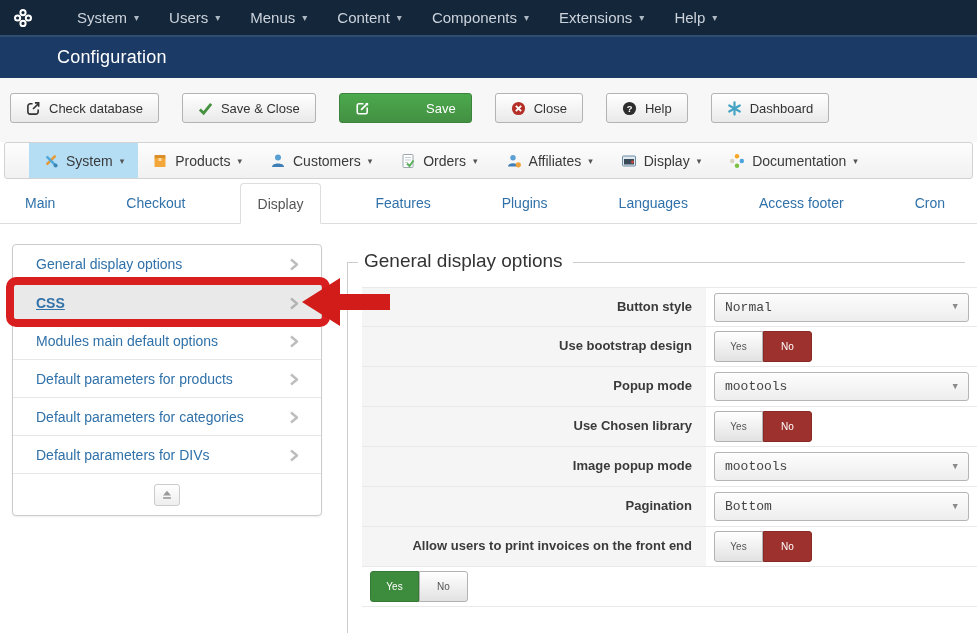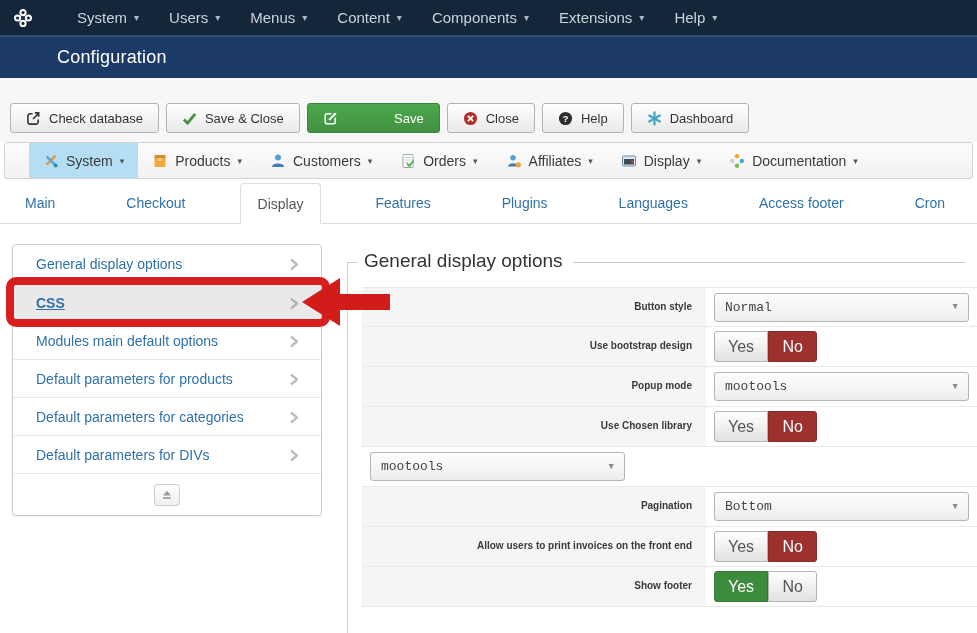--- a/index.html
+++ b/index.html
@@ -12,21 +12,21 @@
   .topbar { height:37px; background:#142639; border-bottom:2px solid #2f4d70;
     display:flex; align-items:center; padding-left:14px; }
   .logo { margin-right:30px; display:flex; align-items:center; }
   .topbar-item { color:#ccd3dc; font-size:15px; padding:0 15px; height:100%;
     display:flex; align-items:center; gap:7px; cursor:default; }
   .topbar-item .caret { font-size:10px; color:#aeb9c5; }
   
   .header { height:41px; background:#1b3a66; display:flex; align-items:center; padding-left:57px; }
   .header-title { color:#ffffff; font-size:18px; font-weight:400; letter-spacing:.2px; }
   
-  .toolbar { height:64px; background:#f7f7f7; padding:25px 0 0 10px; display:flex; align-items:flex-start; }
+  .toolbar { height:64px; background:#f7f7f7; padding:15px 0 0 10px; display:flex; align-items:flex-start;gap:16px; }
   .tbtn { height:30px; display:inline-flex; align-items:center; gap:8px; padding:0 15px;
     background:linear-gradient(#ffffff,#e9e9e9); border:1px solid #b3b3b3; border-radius:3px;
     color:#333; font-size:13px; margin-right:7px; cursor:pointer; }
   .tbtn.primary { width:133px; justify-content:space-between;
     background:linear-gradient(#4ca94c,#439043); border-color:#3c843c; color:#fff; }
   
   .menubar { margin:0 4px; height:37px; background:linear-gradient(#fdfdfd,#f1f1f1);
     border:1px solid #d2d2d2; border-radius:3px; display:flex; align-items:center; padding-left:24px; }
   .mitem { height:35px; display:flex; align-items:center; gap:7px; padding:0 14px;
     font-size:14px; color:#3a3a3a; cursor:pointer; }
@@ -57,30 +57,30 @@
   .red-arrow { position:absolute; left:298px; top:53px; z-index:6; pointer-events:none; }
   
   .fs-vline { position:absolute; left:347px; top:38px; width:1px; height:371px; background:#ccc; }
   .fs-hline { position:absolute; left:347px; top:38px; width:618px; height:1px; background:#ccc; }
   .legend { position:absolute; left:358px; top:26px; background:#fff; padding:0 10px 0 6px;
     font-size:19px; color:#333; z-index:2; white-space:nowrap; }
   .rows { position:absolute; left:362px; top:63px; right:0; }
   .row { display:flex; border-bottom:1px solid #e9e9e9; min-height:40px; }
   .rows .row:first-child { border-top:1px solid #e9e9e9; }
   .cell-label { width:344px; background:#f5f5f5; display:flex; align-items:center;
-    justify-content:flex-end; padding-right:14px; font-size:10px; font-weight:bold;
+    justify-content:flex-end; padding-right:14px; font-size:13px; font-weight:bold;
     color:#3a3a3a; text-align:right; line-height:1.25; }
   .cell-control { flex:1; display:flex; align-items:center; padding-left:8px; }
   .select { width:255px; height:29px; border:1px solid #b5b5b5; border-radius:3px;
     background:linear-gradient(#fdfdfd,#ededed); display:flex; align-items:center;
     justify-content:space-between; padding:0 10px; font-size:13px; color:#444; cursor:pointer;font-family:Liberation Mono, monospace; }
   .select .scaret { font-size:9px; color:#8a8a8a; }
   .toggle { display:flex; }
   .tg { height:31px; min-width:49px; display:flex; align-items:center; justify-content:center;
-    font-size:16px; padding:0 13px; cursor:pointer; }
+    font-size:10px; padding:0 13px; cursor:pointer; }
   .tg.first { border-radius:3px 0 0 3px; }
   .tg.last { border-radius:0 3px 3px 0; border-left:none; }
   .tg.off { background:linear-gradient(#ffffff,#e2e2e2); border:1px solid #b3b3b3; color:#555; }
   .tg.on-red { background:#9d312d; border:1px solid #892a26; color:#fff; }
   .tg.on-green { background:#3d8b3d; border:1px solid #357a35; color:#fff; }
   svg { display:block; }
 </style>
 </head>
 <body>
 
@@ -387,20 +387,21 @@
       <div class="cell-label">Use Chosen library</div>
       <div class="cell-control">
         <div class="toggle">
           <span class="tg off first">Yes</span>
           <span class="tg on-red last">No</span>
         </div>
       </div>
     </div>
 
     <div class="row">
+      <div class="cell-label">Image popup mode</div>
       <div class="cell-control">
         <div class="select">
           <span>mootools</span>
           <span class="scaret">▼</span>
         </div>
       </div>
     </div>
 
     <div class="row">
       <div class="cell-label">Pagination</div>
@@ -416,21 +417,20 @@
       <div class="cell-label">Allow users to print invoices on the front end</div>
       <div class="cell-control">
         <div class="toggle">
           <span class="tg off first">Yes</span>
           <span class="tg on-red last">No</span>
         </div>
       </div>
     </div>
 
     <div class="row">
-      <div class="cell-label">Show footer</div>
       <div class="cell-control">
         <div class="toggle">
           <span class="tg on-green first">Yes</span>
           <span class="tg off last">No</span>
         </div>
       </div>
     </div>
 
   </div>
 </div>

